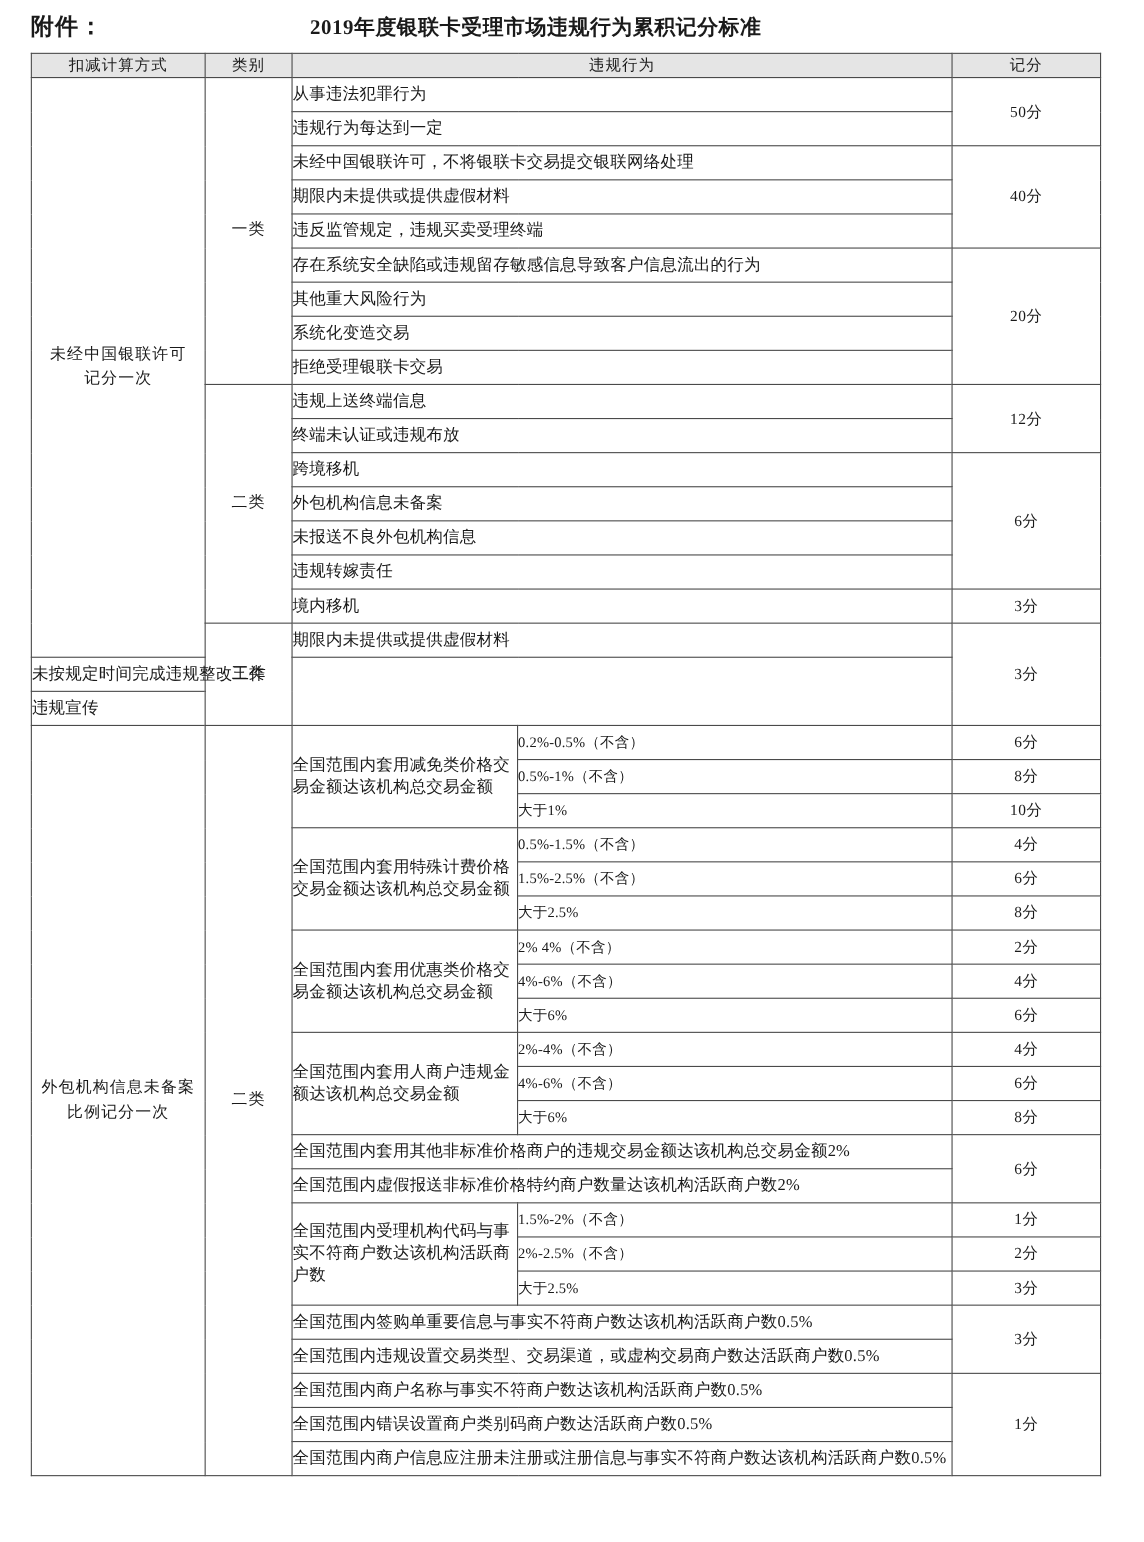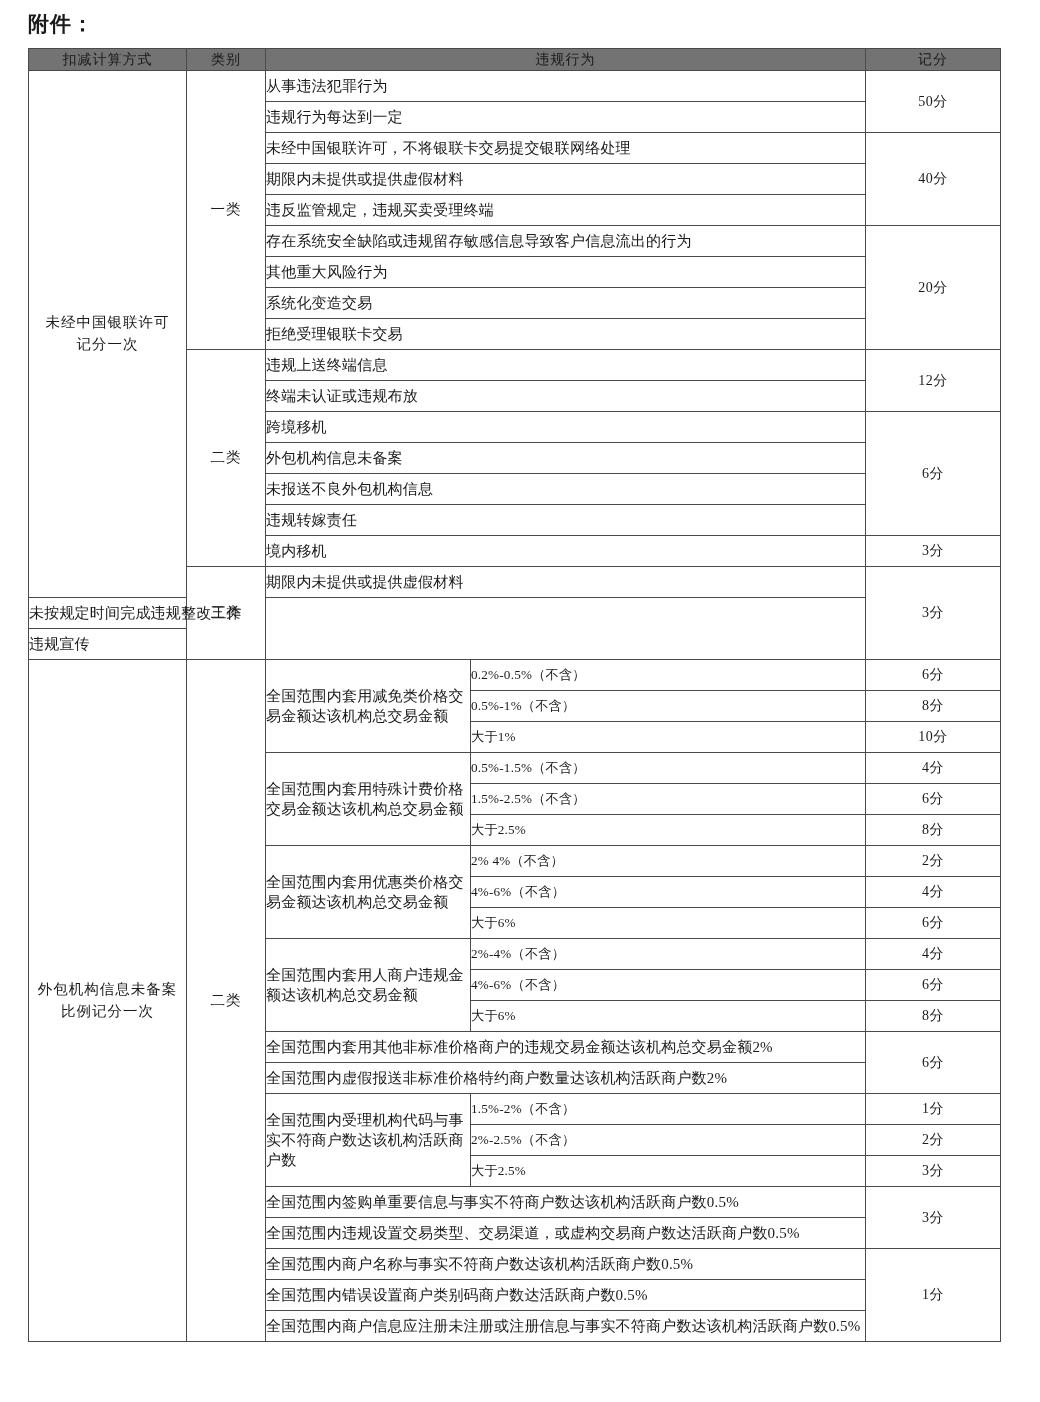--- a/index.html
+++ b/index.html
@@ -32,21 +32,21 @@
     margin:4px 0 0 28px;
     font-size:13.5px;
   }
   table.grid td,table.grid th{
     border:1px solid #4a4a4a;
     padding:0;
     vertical-align:middle;
     font-weight:normal;
   }
   thead th{
-    background:#737373;
+    background:#e5e5e5;
     text-align:center;
     font-weight:bold;
     font-size:14px;
     height:21px;
     letter-spacing:1px;
   }
   
   col.c-method{width:158px;}
   col.c-cat{width:79px;}
   col.c-beh-a{width:205px;}
@@ -83,20 +83,21 @@
   tr.b-row td.behavior{height:30px;}
   .rowtall td{height:40px;}
 </style>
 </head>
 <body>
 
 <div class="page">
 
   <div class="topline">
     <span class="attach-label">附件：</span>
+    <span class="doc-title">2019年度银联卡受理市场违规行为累积记分标准</span>
   </div>
 
   <table class="grid">
     <colgroup>
       <col class="c-method">
         <col class="c-cat">
         <col class="c-beh-a">
         <col class="c-beh-b">
         <col class="c-score">
     </colgroup>

